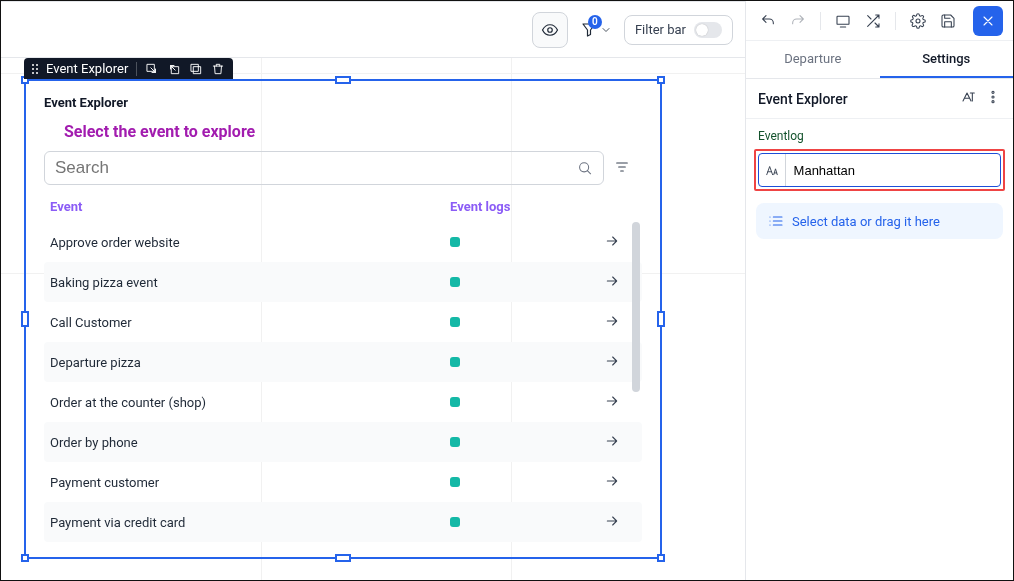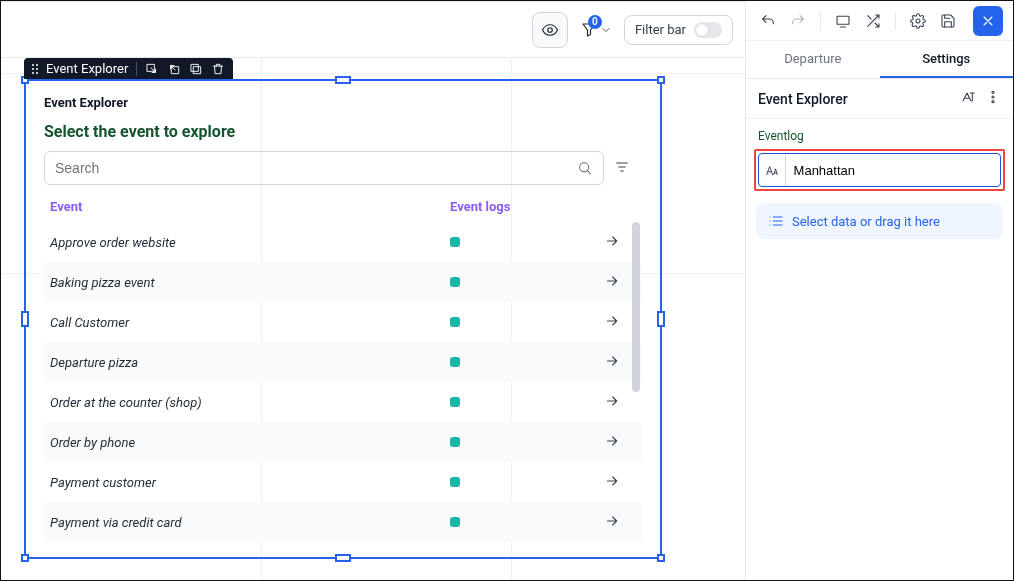--- a/index.html
+++ b/index.html
@@ -25,29 +25,29 @@
 .sh-mt{left:50%;top:-5px;transform:translateX(-50%);width:16px;} .sh-mb{left:50%;bottom:-5px;transform:translateX(-50%);width:16px;}
 
 .sel-toolbar { position:absolute; left:23px; top:56px; background:#111827; color:#fff; border-radius:4px 4px 0 0; display:flex; align-items:center; padding:3px 8px; gap:8px; font-size:13px; z-index:5; }
 .sel-toolbar .tb-icons { display:flex; gap:8px; padding-left:8px; border-left:1px solid rgba(255,255,255,.25); }
 .sel-drag { display:flex; gap:2px; }
 .sel-drag span { width:2px; height:2px; background:#fff; border-radius:1px; }
 .tb-icon svg { display:block; }
 
 .widget { position:absolute; inset:0; padding:14px 18px; overflow:hidden; }
 .widget-title { font-size:13px; font-weight:700; color:#111827; margin-bottom:12px; }
-.widget-sub { font-size:16px; font-weight:700; color:#14532d; margin-bottom:10px; }
+.widget-sub { font-size:16px; font-weight:700; color:#a21caf; margin-bottom:10px;margin-left:20px; }
 .search-row { display:flex; align-items:center; gap:10px; margin-bottom:6px; }
 .search-box { flex:0 0 560px; border:1px solid #d1d5db; border-radius:6px; height:34px; display:flex; align-items:center; padding:0 10px; color:#6b7280; justify-content:space-between; }
-.search-box input { border:none; outline:none; font-size:14px; color:#374151; width:100%; background:transparent; }
+.search-box input { border:none; outline:none; font-size:17px; color:#374151; width:100%; background:transparent; }
 .filter-icon { color:#374151; }
 .table-head { display:flex; padding:8px 6px; font-weight:700; font-size:13px; color:#8b5cf6; }
 .col-event { flex:0 0 400px; }
 .col-logs { flex:1; }
-.rows { max-height:340px; overflow:hidden; position:relative;font-style:italic; }
+.rows { max-height:340px; overflow:hidden; position:relative; }
 .row { display:flex; align-items:center; height:40px; padding:0 6px; border-radius:4px; }
 .row:nth-child(odd) { background:#f9fafb; }
 .row .evt { flex:0 0 400px; font-size:13px; color:#1f2937; }
 .row .dot { width:10px; height:10px; background:#14b8a6; border-radius:3px; }
 .row .arrow { margin-left:auto; color:#374151; padding-right:16px; }
 .scroll-thumb { position:absolute; right:2px; top:0; width:8px; height:170px; background:#d1d5db; border-radius:4px; }
 
 .sidebar { width:268px; border-left:1px solid #e5e7eb; display:flex; flex-direction:column; }
 .sb-top { height:40px; display:flex; align-items:center; gap:6px; padding:0 10px; border-bottom:1px solid #eef0f3; }
 .sb-top .sp { flex:1; }

